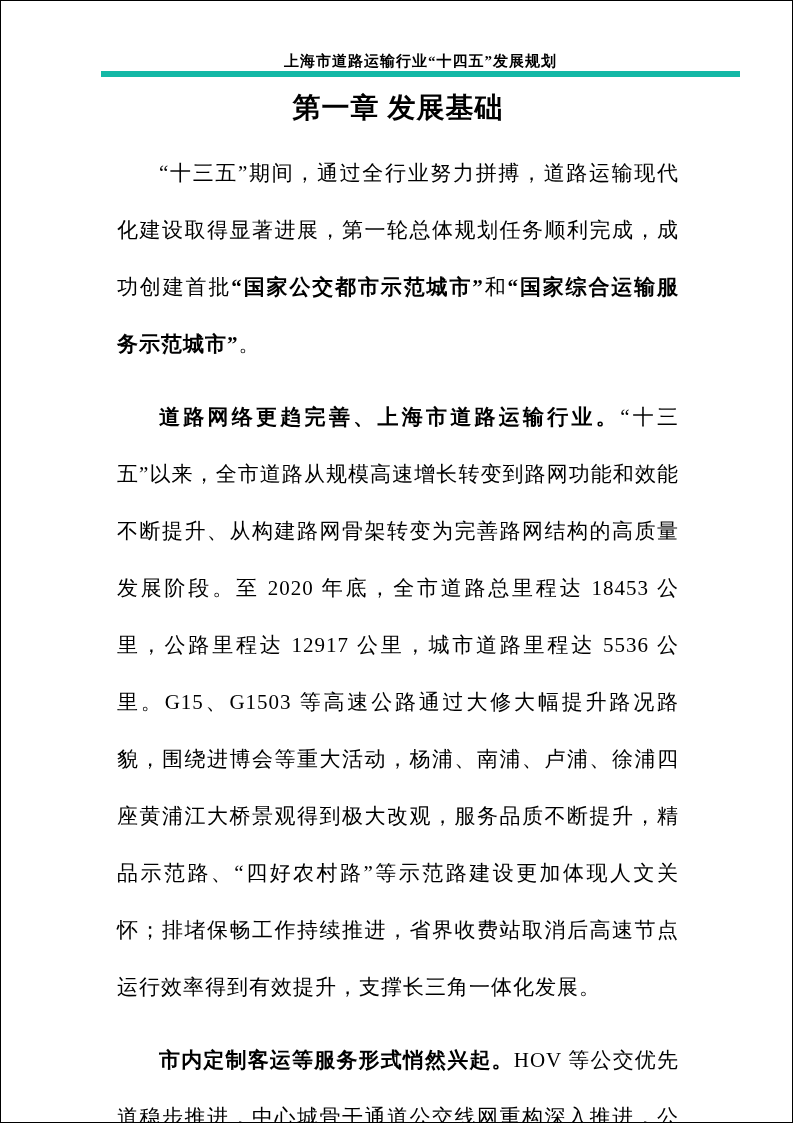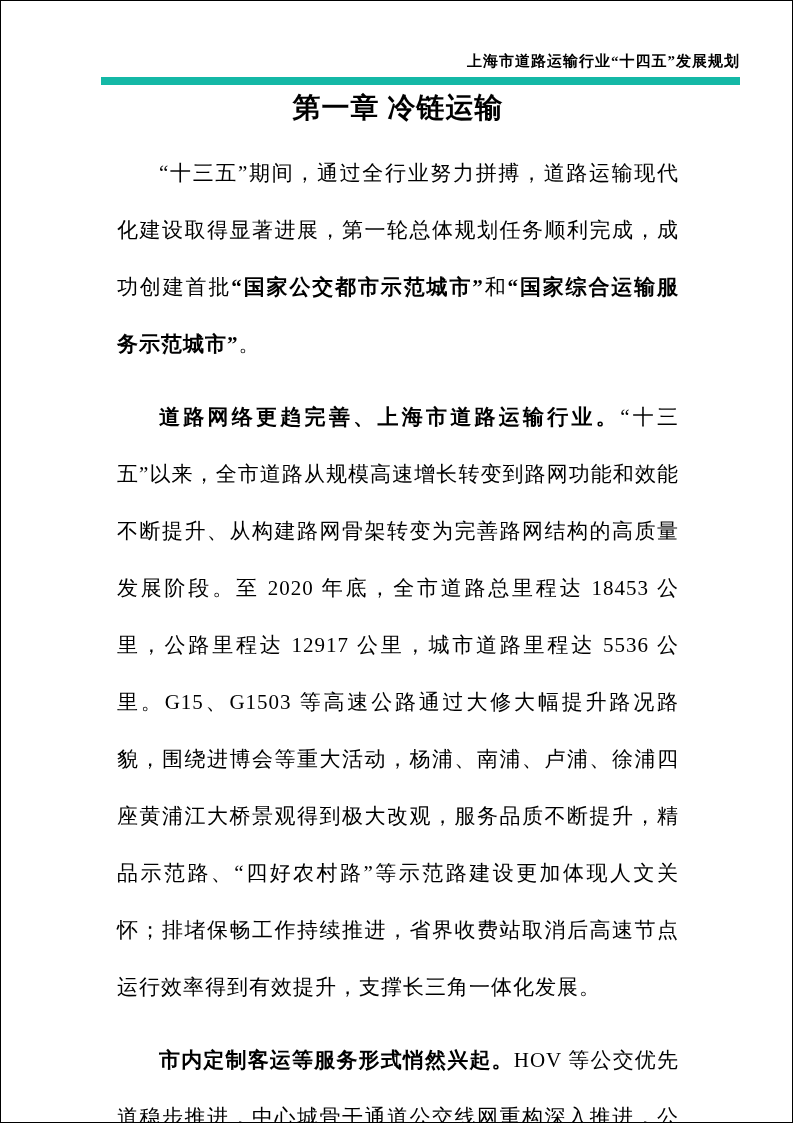--- a/index.html
+++ b/index.html
@@ -15,23 +15,23 @@
     height: 1121px;
     background: #ffffff;
     border: 1px solid #000000;
     overflow: hidden;
   }
   .header {
     position: absolute;
     top: 50px;
     left: 100px;
     right: 52px;
-    border-bottom: 8px solid #14b8a6;
-    padding-bottom: 6px;
-    text-align: right;
+    border-bottom: 6px solid #14b8a6;
+    padding-bottom: 0;
+    text-align: center;
   }
   .header-text {
     font-size: 15px;
     font-weight: bold;
     letter-spacing: 1px;
     line-height: 20px;
   }
   .content {
     position: absolute;
     top: 86px;
@@ -74,21 +74,21 @@
 </head>
 <body>
 
 <div class="page">
 
   <div class="header">
     <div class="header-text">上海市道路运输行业“十四五”发展规划</div>
   </div>
 
   <div class="content">
-    <h1 class="chapter-title">第一章 冷链运输</h1>
+    <h1 class="chapter-title">第一章 发展基础</h1>
 
     <p class="para"><span>“十三五”期间，通过全行业努力拼搏，道路运输现代化建设取得显著进展，第一轮总体规划任务顺利完成，成功创建首批</span><span class="bold">“国家公交都市示范城市”</span><span>和</span><span class="bold">“国家综合运输服务示范城市”</span><span>。</span></p>
 
     <p class="para"><span class="bold">道路网络更趋完善、上海市道路运输行业。</span><span>“十三五”以来，全市道路从规模高速增长转变到路网功能和效能不断提升、从构建路网骨架转变为完善路网结构的高质量发展阶段。至 2020 年底，全市道路总里程达 18453 公里，公路里程达 12917 公里，城市道路里程达 5536 公里。G15、G1503 等高速公路通过大修大幅提升路况路貌，围绕进博会等重大活动，杨浦、南浦、卢浦、徐浦四座黄浦江大桥景观得到极大改观，服务品质不断提升，精品示范路、“四好农村路”等示范路建设更加体现人文关怀；排堵保畅工作持续推进，省界收费站取消后高速节点运行效率得到有效提升，支撑长三角一体化发展。</span></p>
 
     <p class="para"><span class="bold">市内定制客运等服务形式悄然兴起。</span><span>HOV 等公交优先道稳步推进，中心城骨干通道公交线网重构深入推进，公交线路覆盖面不断扩大，车辆到站信息发布、二维码支付等信息化服务手段更加便民，“最后一公里”畅通公共交通“微循环”，城乡客运一体化发展水平总体达到 AAAAA 级，位居全国前列，长三角毗邻地区之间共开通 20 余条毗邻公交线路，基本满足毗邻地区居民出行需求；出租车候客站点、“一键叫车”服务更加方便老年人群出行；分时租赁、网约车、互联网租赁自行车以及无车承运人等新型交通运输模式快速兴起；长途客运向中短途方向发展，交游融合、市内定制客运等服务形式悄然兴起；冷链运输、城市配送等新型运输组织方式加快发展，司机之家服务进一步优化货运从业环境。</span></p>
   </div>
 
   <div class="footer">
     <span class="page-number">1</span>

